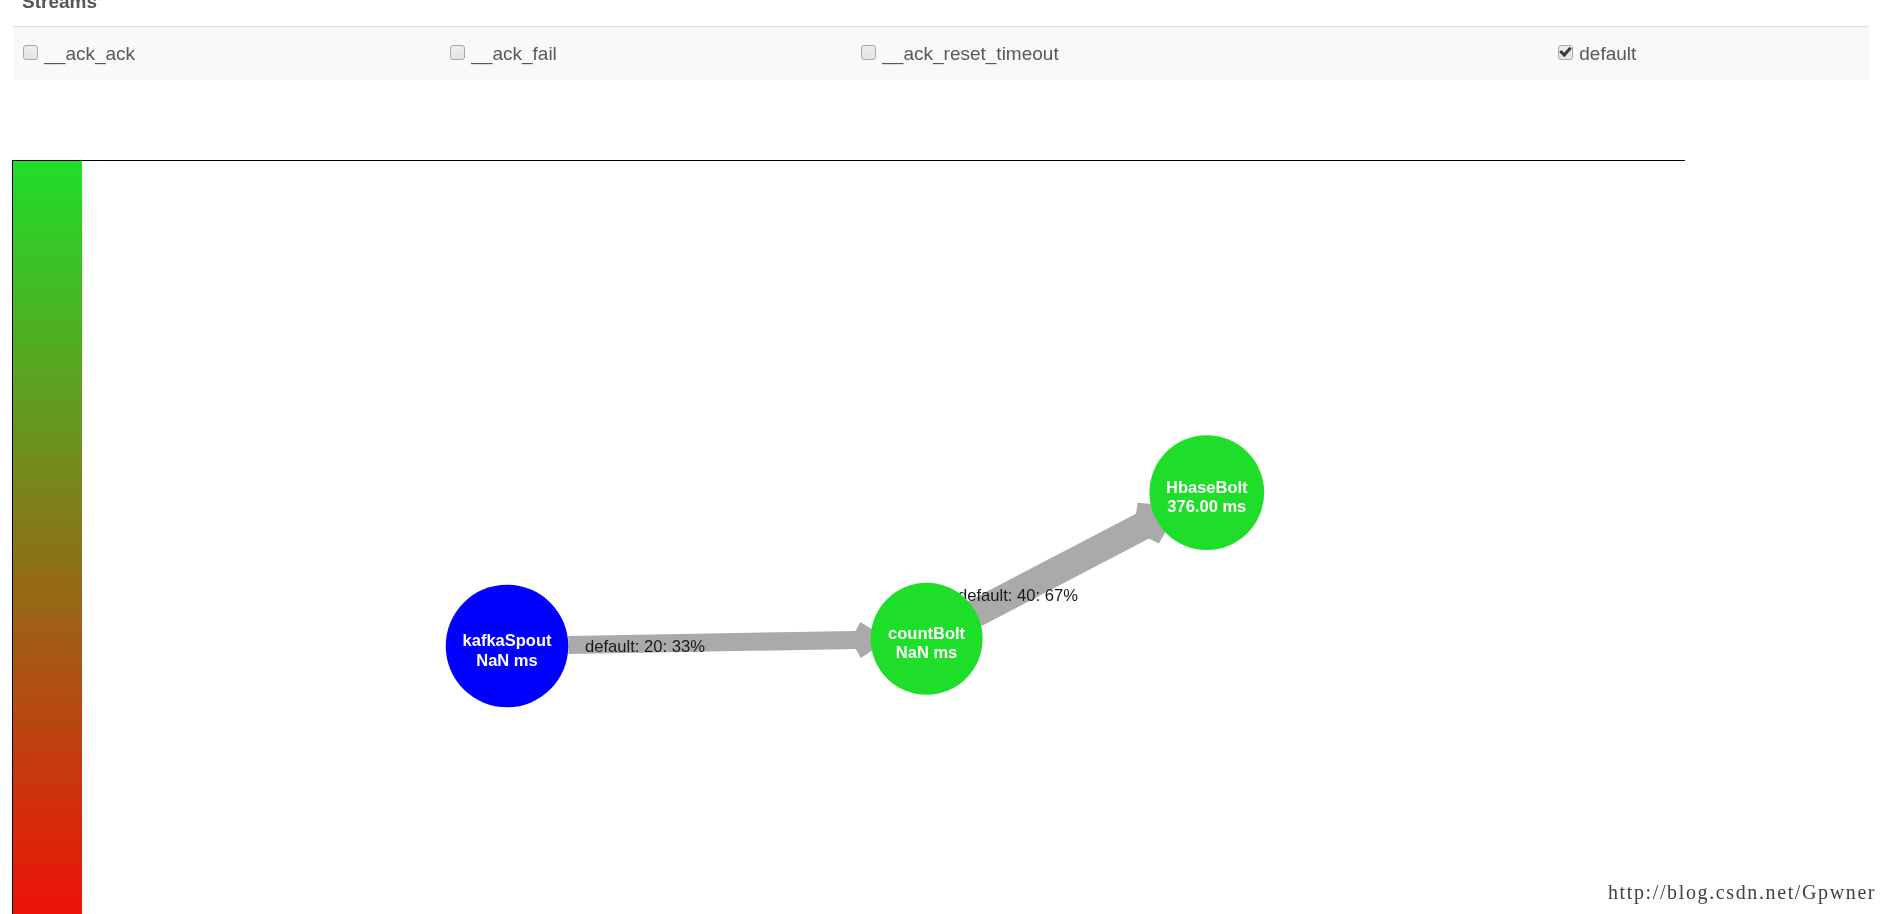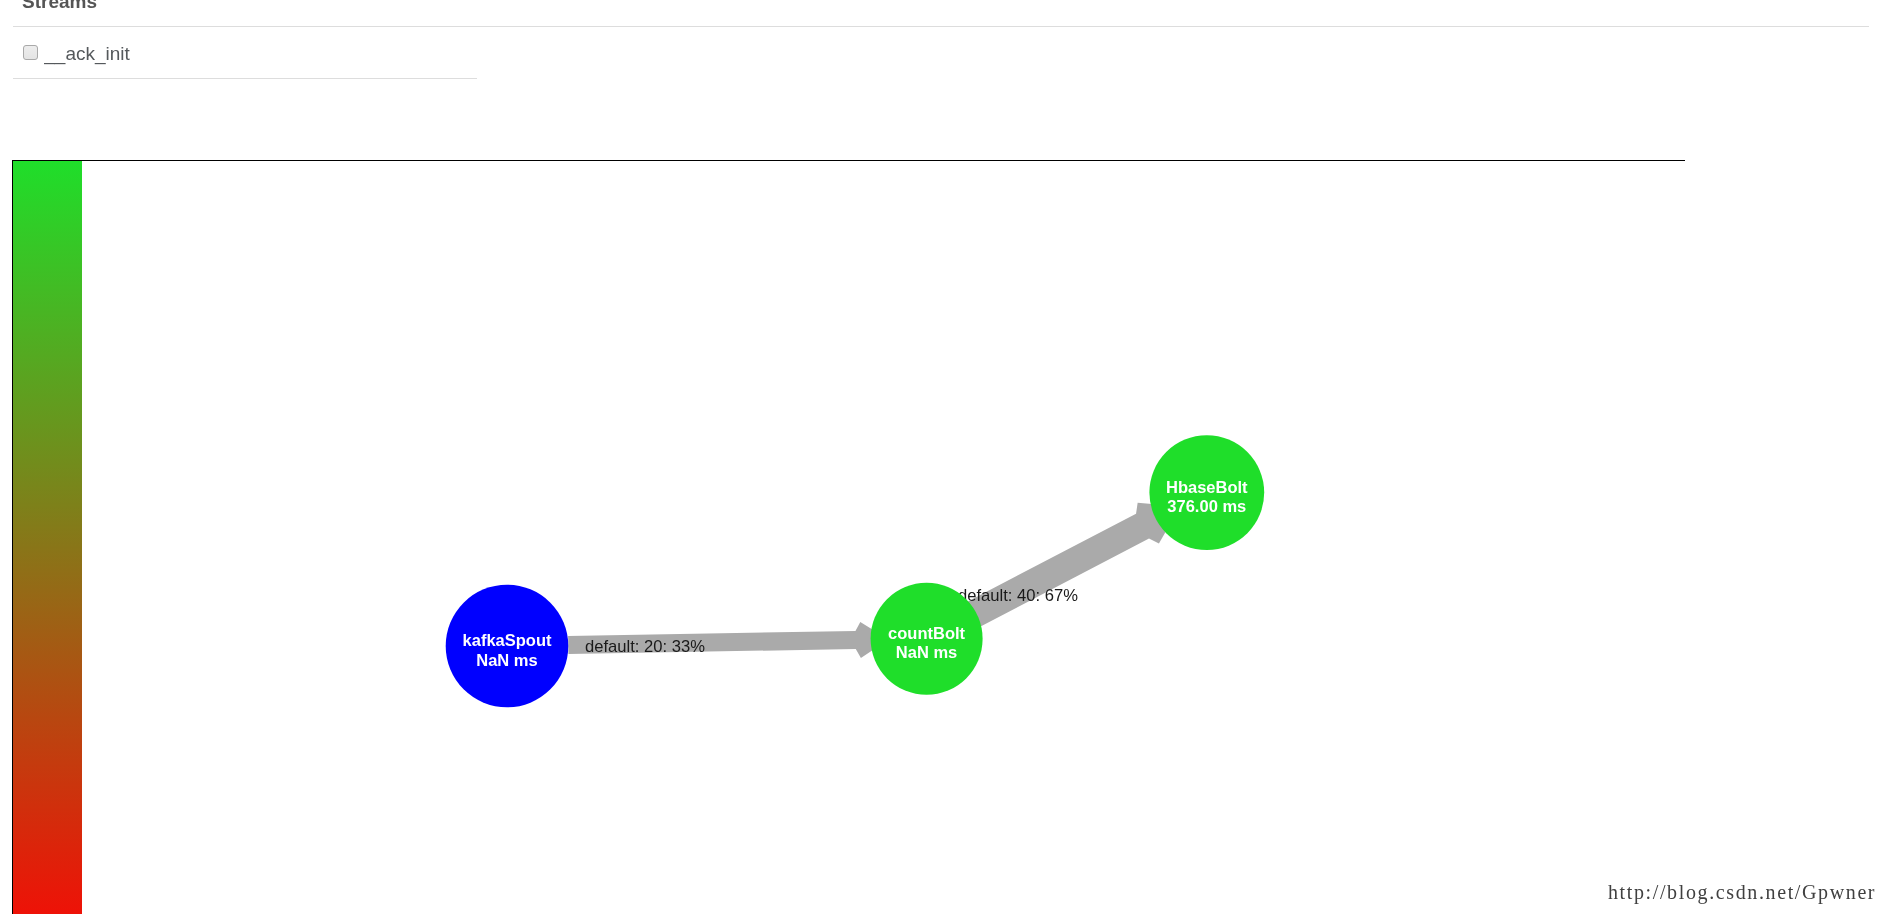--- a/index.html
+++ b/index.html
@@ -86,28 +86,37 @@
 </style>
 </head>
 <body>
 
 <div id="root">
 
   <div class="section-heading">Streams</div>
 
   <table class="streams-table">
     <tbody>
-      <tr class="even">
-        <td style="border-bottom:1px solid #ddd">
+      <tr class="odd">
+        <td style="width:427px">
           <input type="checkbox" class="cb" style="">
-          <span class="cb-label">__ack_init</span>
+          <span class="cb-label">__ack_ack</span>
         </td>
-        <td style="border-bottom:0"></td>
-        <td style="border-bottom:0"></td>
-        <td style="border-bottom:0"></td>
+        <td style="width:411px">
+          <input type="checkbox" class="cb" style="">
+          <span class="cb-label">__ack_fail</span>
+        </td>
+        <td style="width:697px">
+          <input type="checkbox" class="cb" style="">
+          <span class="cb-label">__ack_reset_timeout</span>
+        </td>
+        <td>
+          <input type="checkbox" class="cb" checked="" style="">
+          <span class="cb-label">default</span>
+        </td>
       </tr>
     </tbody>
   </table>
 
   <div class="viz-rule"></div>
   <div class="viz-rule-v"></div>
 
   <div class="legend-bar">
     <svg width="69" height="753" viewBox="0 0 69 753" xmlns="http://www.w3.org/2000/svg">
       <defs>

